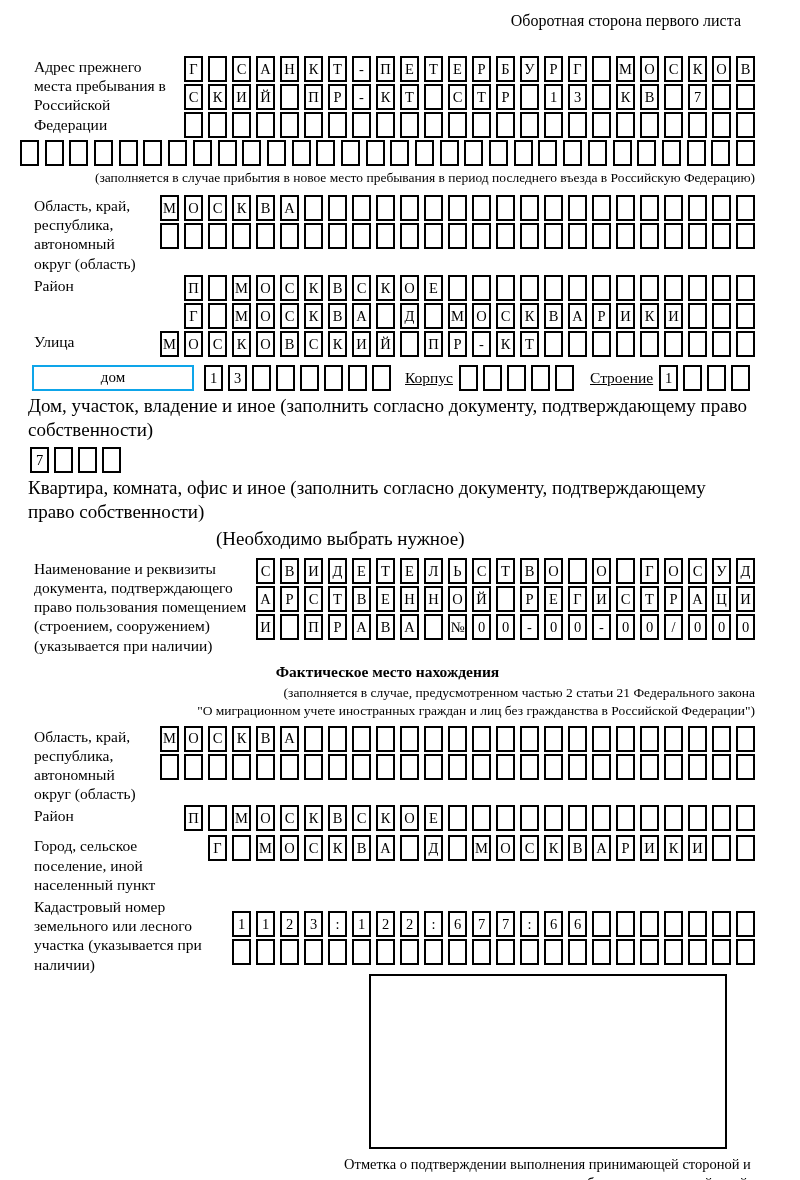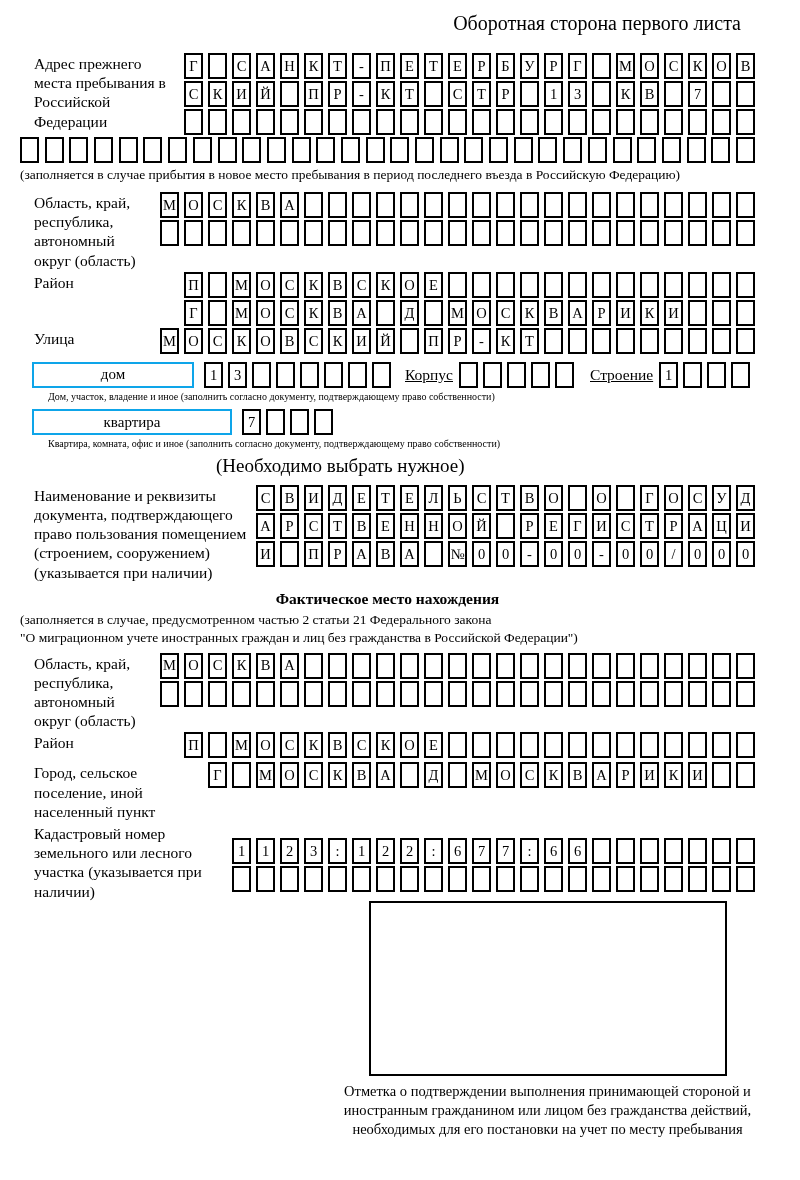--- a/index.html
+++ b/index.html
@@ -2,37 +2,37 @@
 <html><head>
 <meta charset="utf-8">
 <style>
   html,body{margin:0;padding:0;background:#fff;}
   body{
     width:800px;height:1180px;overflow:hidden;color:#000;
     font-family:"Liberation Serif","DejaVu Serif",serif;
     -webkit-font-smoothing:antialiased;
   }
   .page{box-sizing:border-box;width:800px;padding:12px 45px 0 20px;}
-  .header-note{text-align:right;font-size:20px;padding-right:14px;}
+  .header-note{text-align:right;font-size:16px;padding-right:14px;}
 
   .form-row{display:flex;align-items:flex-start;}
   .row-label{font-size:15.5px;line-height:1.24;padding:1px 8px 0 14px;flex:1;}
   .cells-stack{margin-left:auto;display:flex;flex-direction:column;gap:2px;align-items:flex-end;flex:none;}
 
   .cellrow{display:flex;gap:5px;flex:none;}
   .cell{
     box-sizing:border-box;width:19px;height:26px;flex:none;
     border:2px solid #000;background:#fff;
     display:inline-flex;align-items:center;justify-content:center;
     font-size:14.5px;line-height:1;
   }
   .fullrow{width:100%;justify-content:space-between;gap:0;margin-top:2px;}
 
-  .caption-center{text-align:left;font-size:13.5px;margin-top:4px;line-height:1.25;}
-  .caption-left{font-size:10px;margin:3px 0 0 28px;line-height:1.25;}
+  .caption-center{text-align:right;font-size:13.5px;margin-top:4px;line-height:1.25;}
+  .caption-left{font-size:19px;margin:3px 0 0 8px;line-height:1.25;}
   .bold-heading{text-align:center;font-weight:bold;font-size:15.5px;margin-top:6px;}
 
   .house-row{display:flex;align-items:center;margin-top:8px;}
   .widebox{
     box-sizing:border-box;border:2px solid #0ea5e9;height:26px;
     display:flex;align-items:center;justify-content:center;font-size:15px;flex:none;
   }
   .dom-box{width:162px;margin-left:12px;}
   .kv-box{width:200px;margin-left:12px;}
   .inline-label{font-size:15.5px;flex:none;text-decoration:underline;}
@@ -57,21 +57,21 @@
   .stamp-box{box-sizing:border-box;width:358px;height:175px;border:2px solid #000;margin:0 auto;}
   .stamp-caption{text-align:center;font-size:14.5px;line-height:1.3;margin-top:6px;}
 </style>
 </head>
 <body>
 
 <div class="page">
 
   <div class="header-note">Оборотная сторона первого листа</div>
 
-  <div class="form-row" style="margin-top:18px;">
+  <div class="form-row" style="margin-top:26px;">
     <div class="row-label">Адрес прежнего места пребывания в Российской Федерации</div>
     <div class="cells-stack">
       <div class="cellrow">
           <span class="cell">Г</span>
           <span class="cell"></span>
           <span class="cell">С</span>
           <span class="cell">А</span>
           <span class="cell">Н</span>
           <span class="cell">К</span>
           <span class="cell">Т</span>
@@ -362,21 +362,20 @@
     <div class="cellrow" style="margin-left:6px;">
         <span class="cell">1</span>
         <span class="cell"></span>
         <span class="cell"></span>
         <span class="cell"></span>
       </div>
   </div>
   <div class="caption-left">Дом, участок, владение и иное (заполнить согласно документу, подтверждающему право собственности)</div>
 
   <div class="house-row" style="margin-top:6px;">
-    <div class="widebox kv-box">квартира</div>
     <div class="cellrow" style="margin-left:10px;">
         <span class="cell">7</span>
         <span class="cell"></span>
         <span class="cell"></span>
         <span class="cell"></span>
       </div>
   </div>
   <div class="caption-left">Квартира, комната, офис и иное (заполнить согласно документу, подтверждающему право собственности)</div>
 
   <div class="stay-caption">(Необходимо выбрать нужное)</div>

